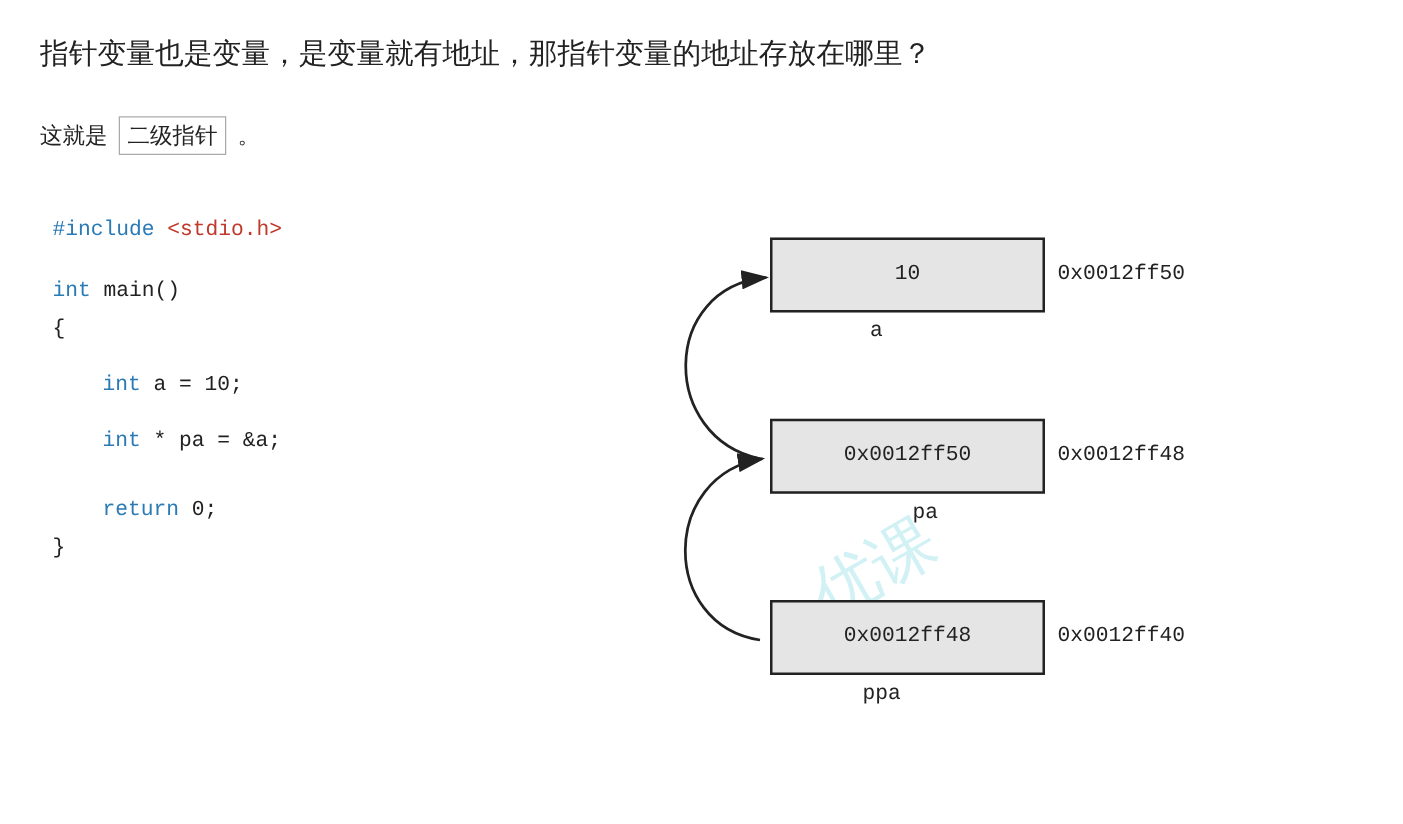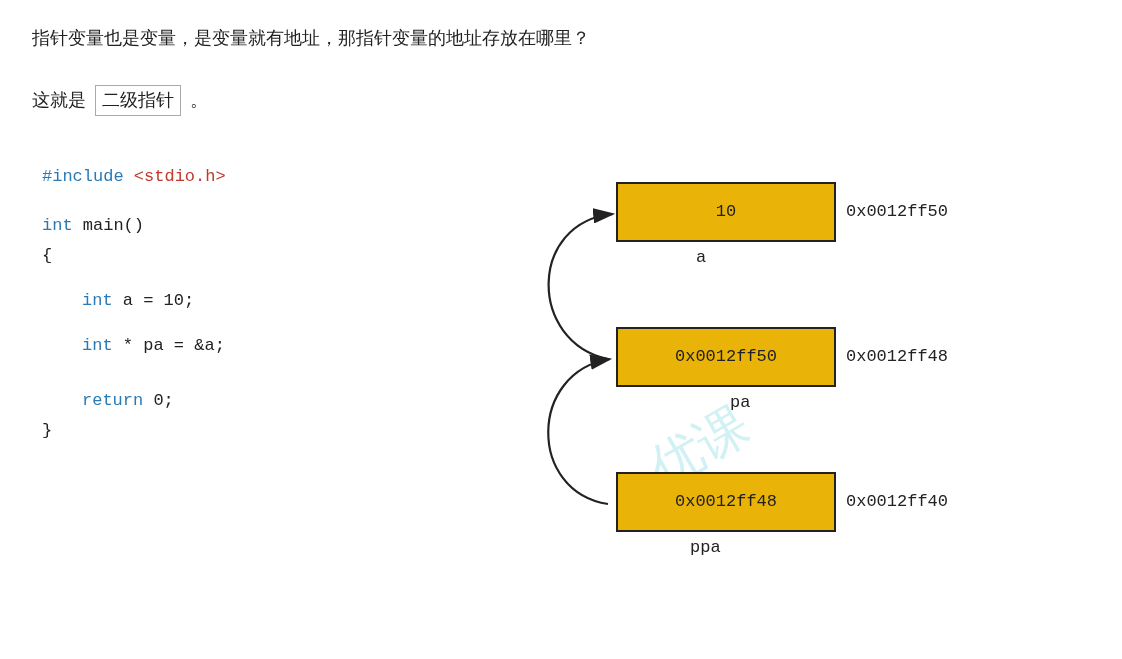--- a/index.html
+++ b/index.html
@@ -7,21 +7,21 @@
       background: #fff;
       font-family: "Microsoft YaHei", "SimHei", sans-serif;
       font-size: 18px;
       color: #222;
       padding: 24px 32px;
       width: 1122px;
       min-height: 659px;
       overflow: hidden;
     }
     .intro-line1 {
-      font-size: 18px;
+      font-size: 23px;
       color: #222;
       margin-bottom: 16px;
       line-height: 1.6;
     }
     .intro-line2 {
       font-size: 18px;
       color: #222;
       margin-bottom: 30px;
       line-height: 1.6;
     }
@@ -58,21 +58,21 @@
       flex: 1;
       min-width: 500px;
       height: 440px;
       margin-left: 20px;
     }
 
     
     .mem-box {
       position: absolute;
       border: 2px solid #222;
-      background: #eab308;
+      background: #e5e5e5;
       display: flex;
       align-items: center;
       justify-content: center;
       font-family: "Courier New", Courier, monospace;
       font-size: 17px;
       color: #222;
     }
 
     .mem-label {
       position: absolute;

